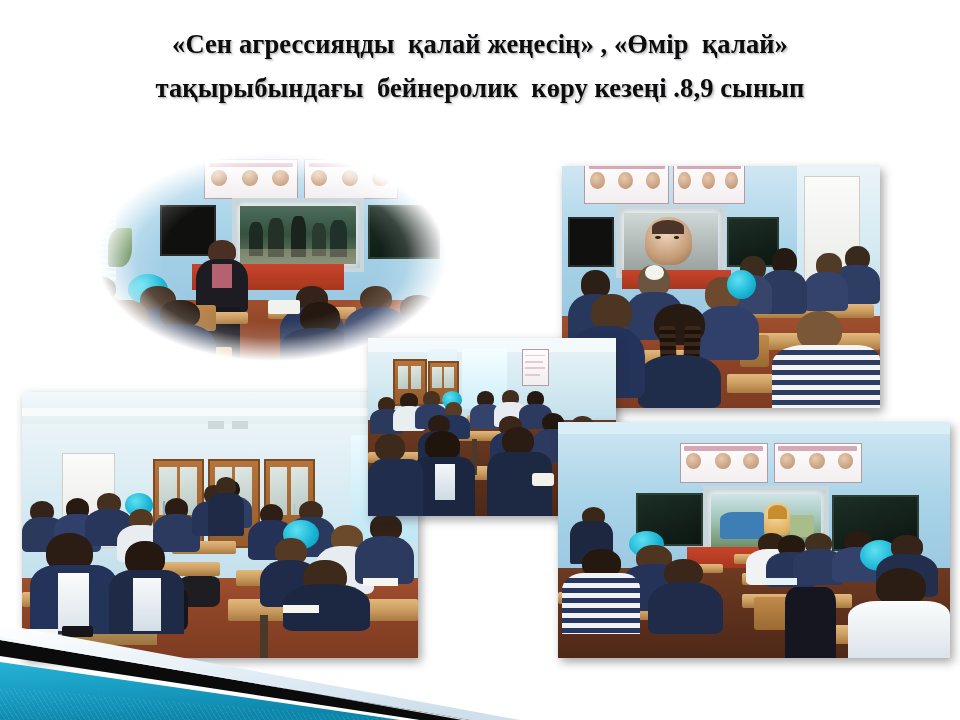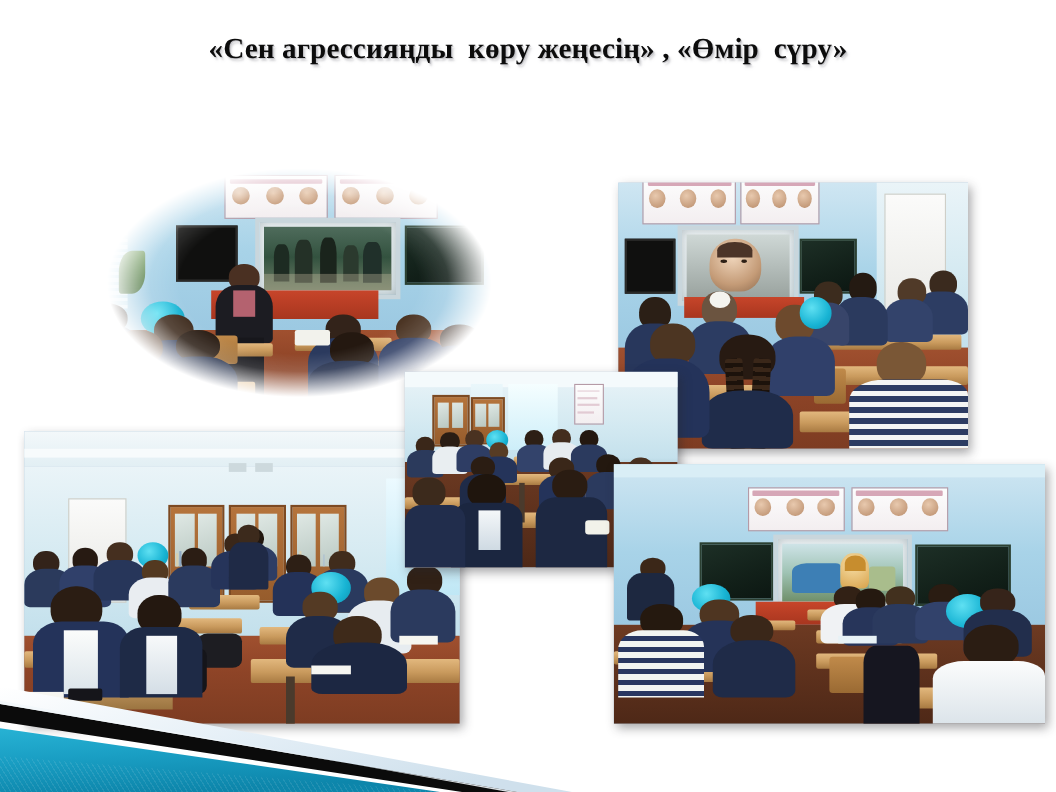--- a/index.html
+++ b/index.html
@@ -139,21 +139,22 @@
     text-shadow:1px 1px 0 rgba(200,200,205,.8);
     white-space:pre;
   }
 </style>
 </head>
 <body>
 
 <div id="slide">
 
   <div id="title-block">
-    <div class="title-line" id="title-line-1">«Сен агрессияңды  көру жеңесің» , «Өмір  сүру»</div>
+    <div class="title-line" id="title-line-1">«Сен агрессияңды  қалай жеңесің» , «Өмір  қалай»</div>
+    <div class="title-line" id="title-line-2">тақырыбындағы  бейнеролик  көру кезеңі .8,9 сынып</div>
   </div>
 
   <div class="photo rect" id="photo-students-screen-tr">
     <div class="photo-canvas">
       <div class="ph-layer wall" style="left:0;top:0;width:100%;height:62%;"></div>
       <div class="ph-layer wall-pale" style="left:74%;top:0;width:26%;height:62%;"></div>
       <div class="ph-layer door" style="left:76%;top:4%;width:17%;height:52%;"></div>
 
       <div class="ph-layer poster" style="left:7%;top:-2%;width:26%;height:17%;">
         <div class="poster-bar"></div>

